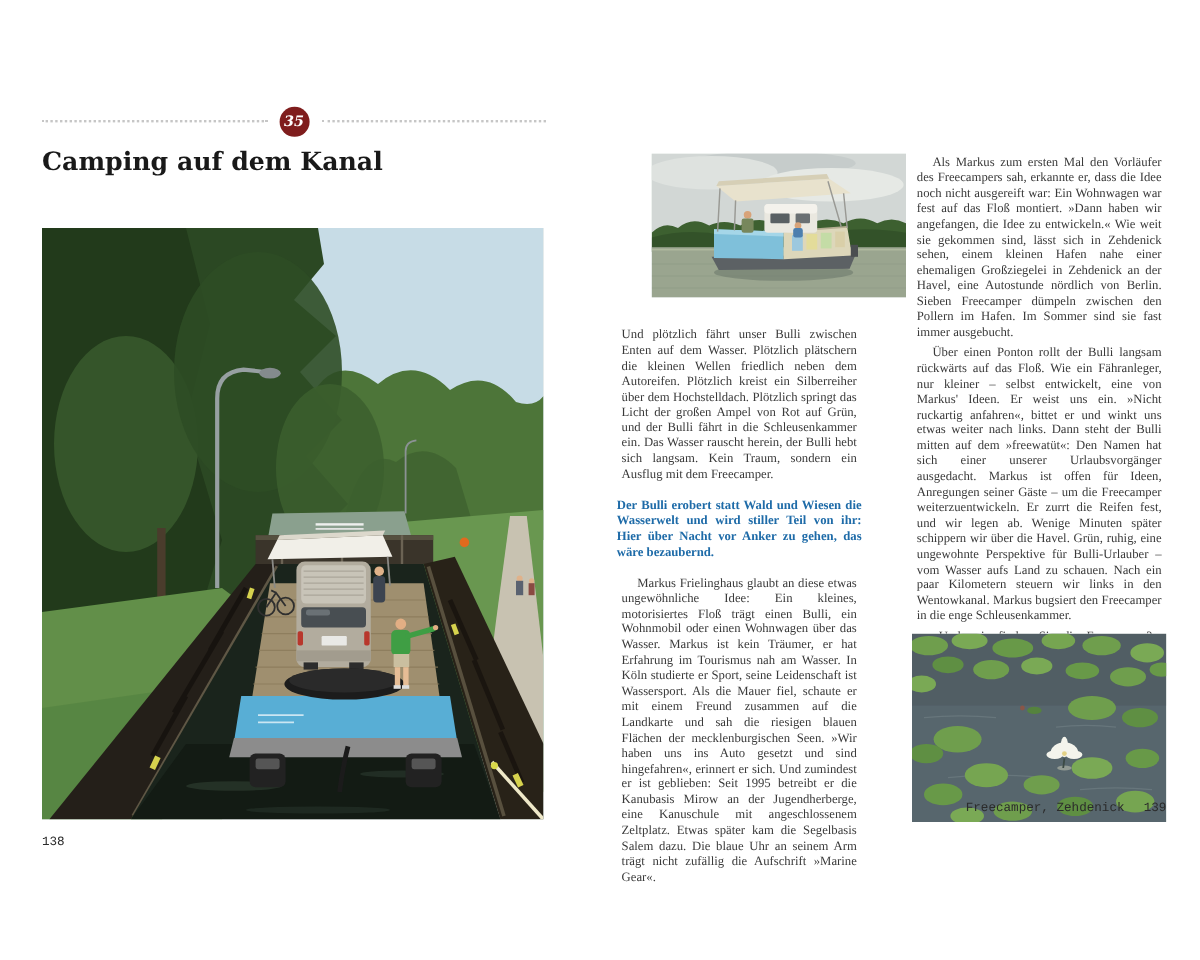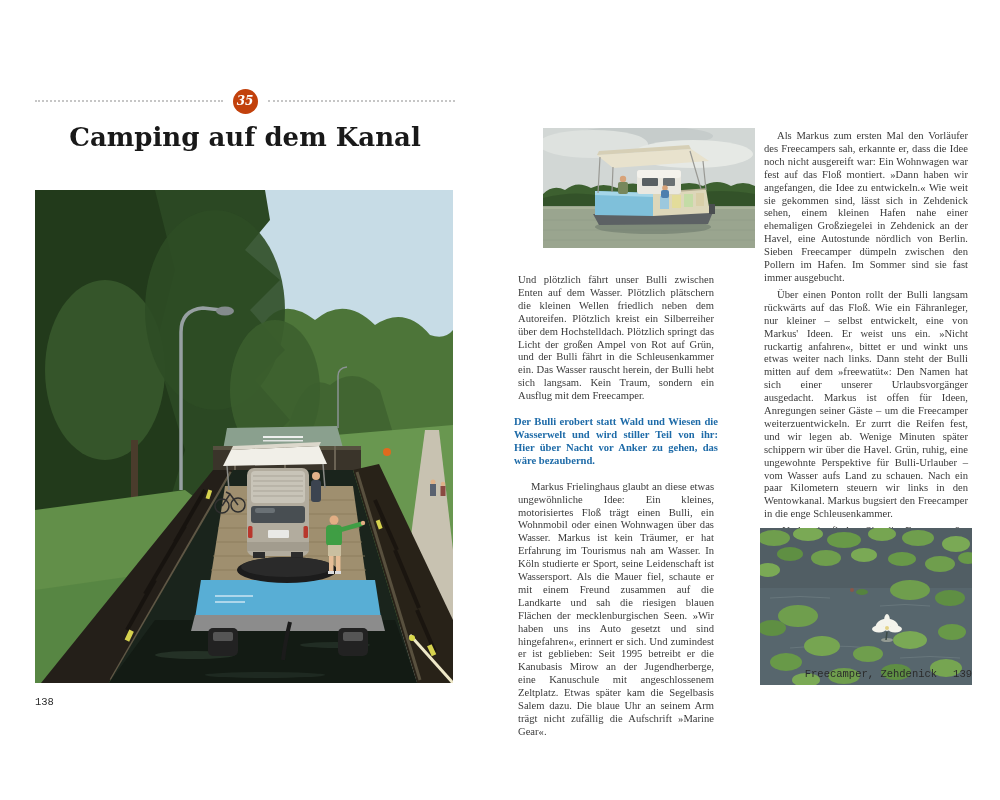--- a/index.html
+++ b/index.html
@@ -6,28 +6,28 @@
   body {
     width:1000px; height:800px; background:#ffffff; position:relative;
     font-family:"Liberation Serif", serif; overflow:hidden;
   }
 
   
   .header { left:35px; top:88px; width:420px; position:absolute; }
   .rule-row { display:flex; align-items:center; height:26px; }
   .rule-seg { flex:1; border-top:2px dotted #c6c6c6; height:0; }
   .badge {
-    width:25px; height:25px; border-radius:50%; background:#c2410c;
+    width:25px; height:25px; border-radius:50%; background:#7f1d1d;
     color:#ffffff; font-family:"DejaVu Serif", serif; font-style:italic;
     font-weight:bold; font-size:12px; display:flex; align-items:center;
     justify-content:center; margin:0 10px; flex:0 0 auto;
   }
   .title {
-    text-align:center; font-family:"DejaVu Serif", serif; font-weight:bold;
-    font-size:26px; color:#191919; margin-top:8px; white-space:nowrap;
+    text-align:left; font-family:"DejaVu Serif", serif; font-weight:bold;
+    font-size:21px; color:#191919; margin-top:8px; white-space:nowrap;
   }
   .subtitle {
     text-align:center; font-family:"Liberation Sans", sans-serif;
     font-weight:bold; font-size:10.5px; color:#2e6cb4;
     letter-spacing:1.6px; margin-top:8px;
   }
 
   
   .col { position:absolute; }
   .body-text p {

